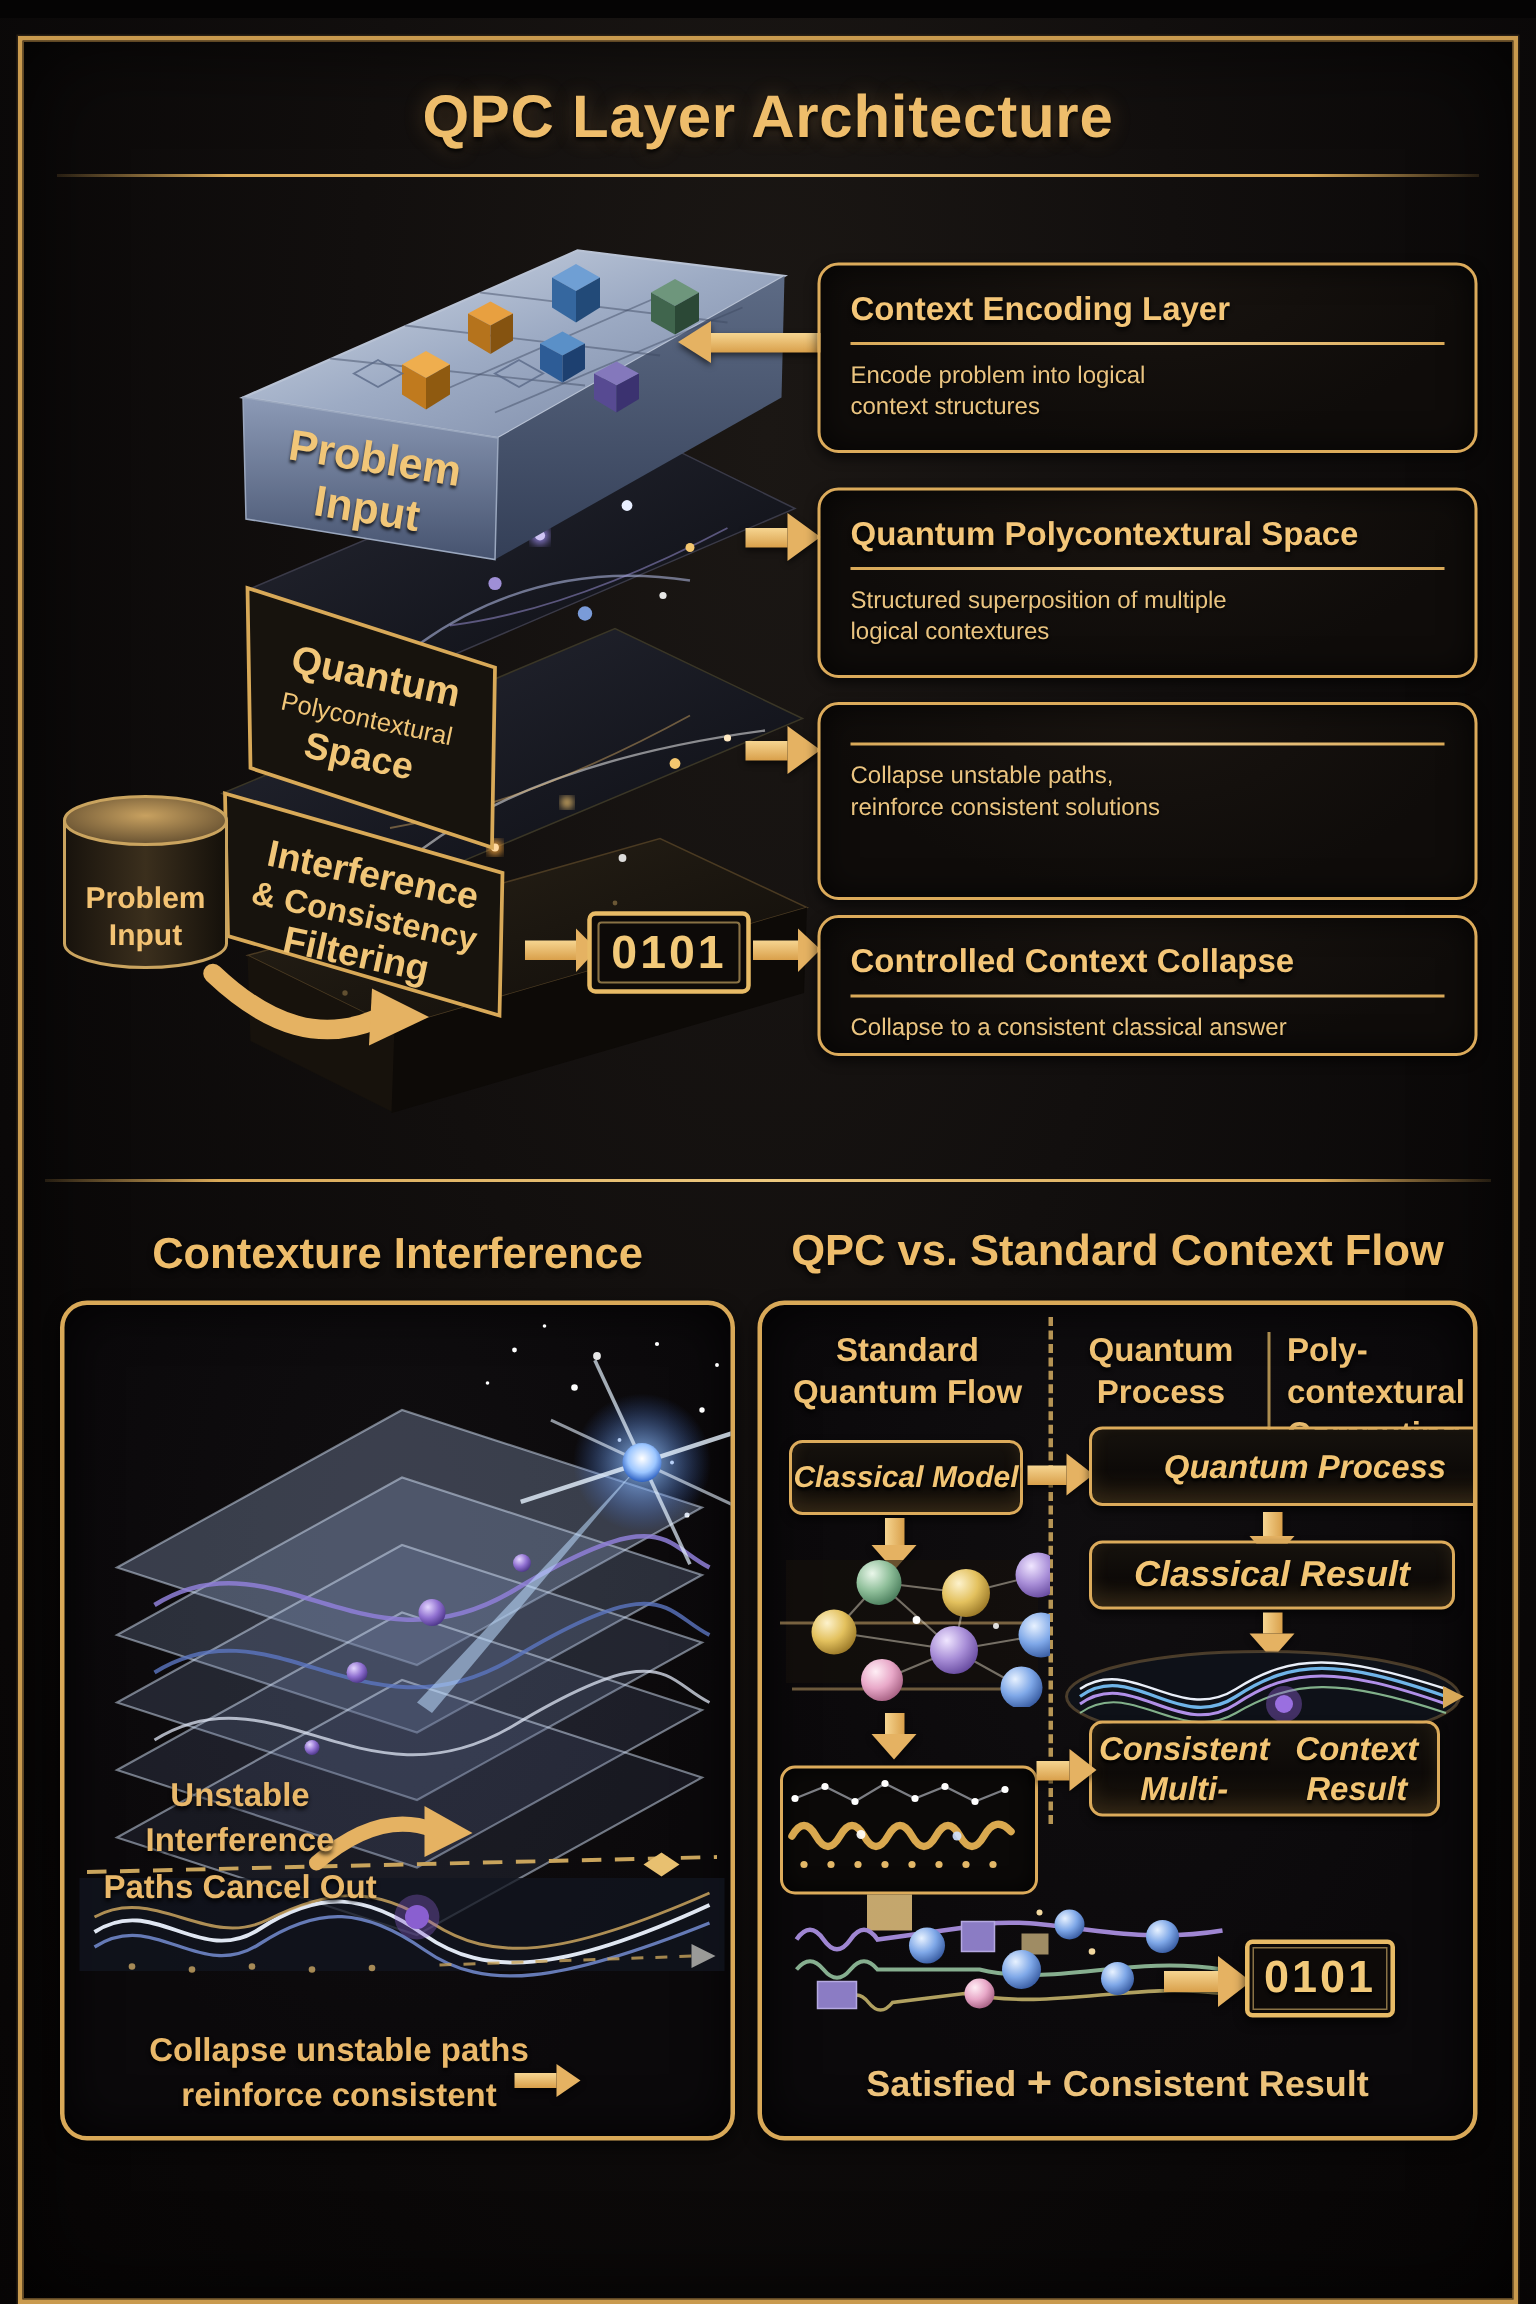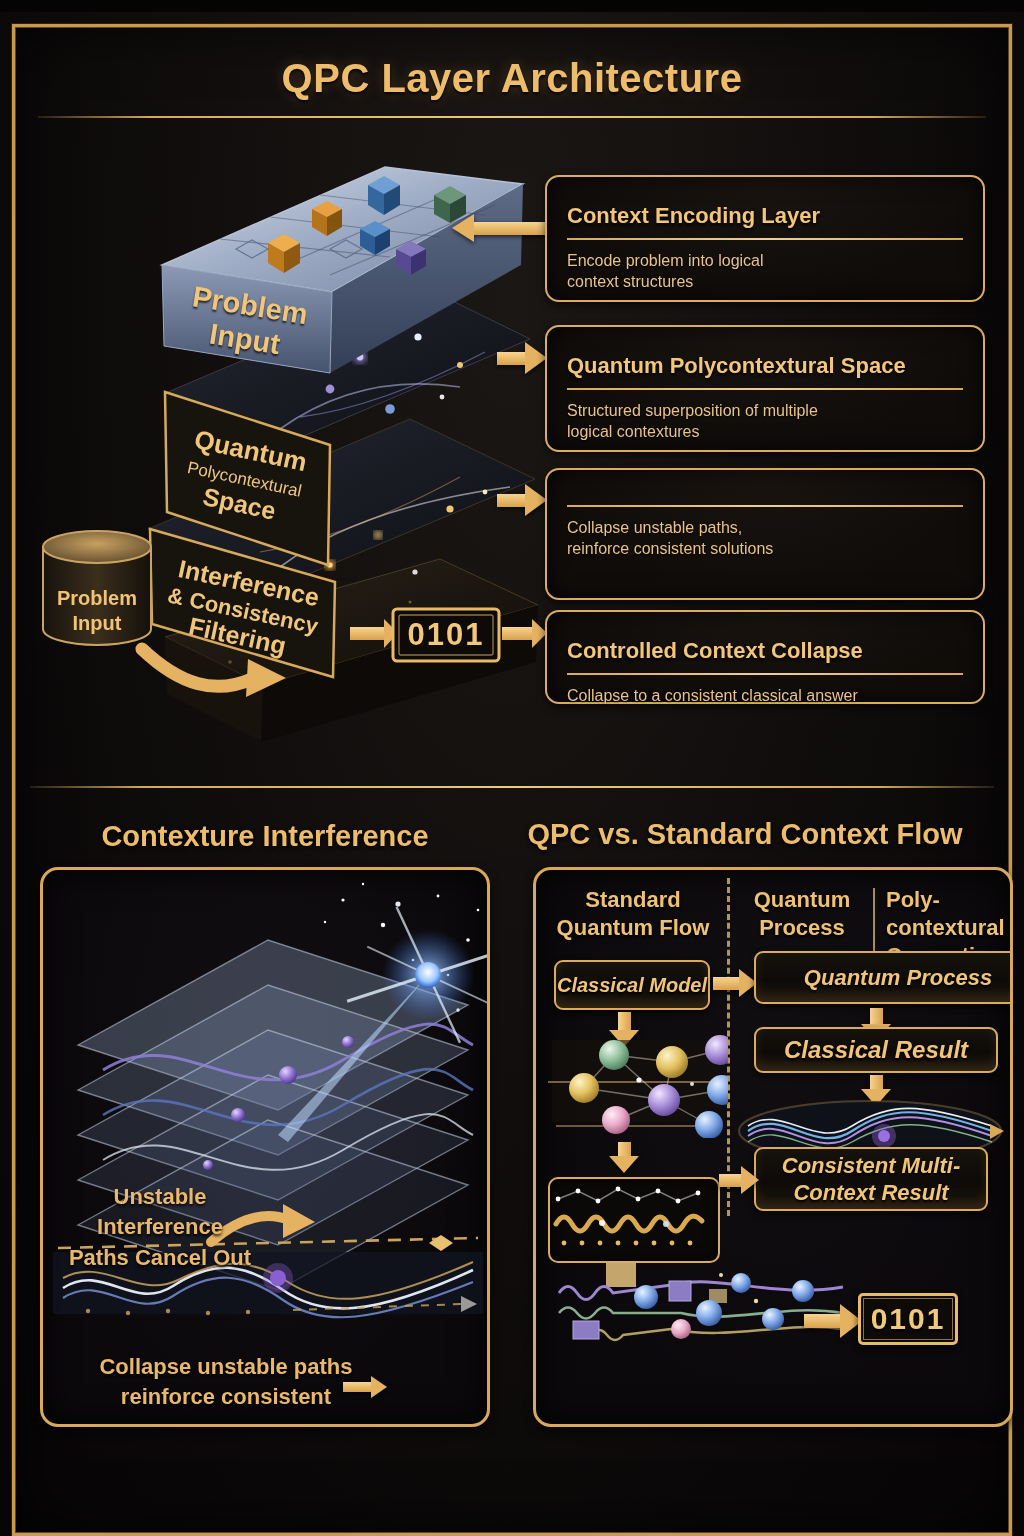--- a/index.html
+++ b/index.html
@@ -10,41 +10,41 @@
   .frame{position:absolute;left:12px;top:12px;right:12px;bottom:12px;
          border:3px solid #c99a4e;box-shadow:0 0 0 1px #2a2015, inset 0 0 0 1px #5f4724, inset 0 0 60px rgba(0,0,0,.75);}
   .title{position:absolute;left:0;top:44px;width:100%;text-align:center;
          font-size:40px;font-weight:700;color:#eebd6b;letter-spacing:.5px;
          text-shadow:0 2px 3px rgba(0,0,0,.9), 0 0 14px rgba(230,170,90,.25);}
   .rule{position:absolute;height:2px;background:linear-gradient(90deg,rgba(201,154,78,.15),#d9a958 12%,#edc87e 50%,#d9a958 88%,rgba(201,154,78,.15));}
   .rule-top{left:38px;right:38px;top:104px;}
   .rule-mid{left:30px;right:30px;top:774px;}
   
   .callout{position:absolute;left:545px;width:440px;box-sizing:border-box;
-           border:2.5px solid #dcab5b;border-radius:14px;padding:26px 20px 10px 20px;
+           border:2.5px solid #dcab5b;border-radius:14px;padding:16px 20px 10px 20px;
            background:radial-gradient(ellipse at 50% 0%, #191410 0%, #0f0c0a 70%);
            box-shadow:inset 0 0 22px rgba(0,0,0,.7), 0 3px 8px rgba(0,0,0,.6);}
   .callout-title{font-size:22px;font-weight:700;color:#f4c678;white-space:nowrap;
                  text-shadow:0 2px 3px rgba(0,0,0,.9);}
   .callout-hr{height:2px;margin:9px 0 10px 0;background:linear-gradient(90deg,#d9a958,#f0cf92,#d9a958);}
   .callout-body{font-size:16px;line-height:1.32;color:#eac480;text-shadow:0 1px 2px rgba(0,0,0,.8);}
   
   .conn{position:absolute;display:flex;align-items:center;filter:drop-shadow(0 2px 2px rgba(0,0,0,.6));}
   .conn .bar{height:13px;background:linear-gradient(180deg,#f6d591,#d9a04b);}
   .conn .head-right{width:0;height:0;border-top:16px solid transparent;border-bottom:16px solid transparent;border-left:22px solid #e5b262;}
   .conn .head-left{width:0;height:0;border-top:14px solid transparent;border-bottom:14px solid transparent;border-right:22px solid #e5b262;}
   
   .sec-heading{position:absolute;font-size:29px;font-weight:700;color:#eebd6b;text-align:center;
                text-shadow:0 2px 4px rgba(0,0,0,.9);}
   
   .panel{position:absolute;top:855px;height:560px;box-sizing:border-box;border:3px solid #d9a958;border-radius:18px;
          background:radial-gradient(ellipse at 50% 30%, #100e10 0%, #0b090b 70%);overflow:hidden;
          box-shadow:inset 0 0 34px rgba(0,0,0,.85), 0 4px 10px rgba(0,0,0,.6);}
   .panel-left{left:40px;width:450px;}
-  .panel-right{left:533px;width:480px;padding-left:30px;}
+  .panel-right{left:505px;width:480px;padding-left:30px;}
   .gold-label{color:#e9b86a;font-weight:700;text-shadow:0 2px 3px rgba(0,0,0,.95);}
   
   .fbox{position:absolute;box-sizing:border-box;border:2.5px solid #dcab5b;border-radius:9px;
         background:linear-gradient(180deg,#16120d 0%, #0d0a08 55%, #1c150c 100%);
         display:flex;align-items:center;justify-content:center;text-align:center;
         color:#f2c574;font-weight:700;text-shadow:0 2px 2px rgba(0,0,0,.9);
         box-shadow:inset 0 -6px 12px rgba(222,170,90,.12), 0 3px 6px rgba(0,0,0,.6);font-style:italic;}
   .dashline{position:absolute;border-left:3px dashed #c9a45c;opacity:.9;}
   .thinline{position:absolute;width:2px;background:#c9a45c;opacity:.85;}
   .colhead{position:absolute;font-size:22px;font-weight:700;color:#efc173;line-height:1.28;
@@ -424,21 +424,21 @@
       <ellipse cx="136" cy="33" rx="131" ry="30" fill="#0e1118" stroke="rgba(190,150,90,.35)" stroke-width="2"></ellipse>
       <path d="M14,33 C48,8 80,58 118,33 S 186,8 258,33" stroke="#6fb4e8" stroke-width="2.2" fill="none"></path>
       <path d="M14,38 C48,13 80,63 118,38 S 186,13 258,38" stroke="#b08fe8" stroke-width="2" fill="none"></path>
       <path d="M14,28 C48,5 80,52 118,28 S 186,5 258,28" stroke="#e8eef8" stroke-width="1.6" fill="none"></path>
       <path d="M14,44 C48,20 80,66 118,44 S 186,20 258,44" stroke="#9fd8a8" stroke-width="1.4" fill="none" opacity=".8"></path>
       <circle cx="150" cy="38" r="12" fill="rgba(145,95,215,.4)"></circle>
         <circle cx="150" cy="38" r="6" fill="#9a6fe0"></circle>
       <polygon points="256,26 270,33 256,41" fill="#d9a958"></polygon>
     </svg>
 
-    <div class="fbox" style="left:218px;top:277px;width:234px;height:64px;font-size:22px;line-height:1.25;flex-direction:column;">
+    <div class="fbox" style="left:218px;top:277px;width:234px;height:64px;font-size:22px;line-height:1.25;flex-direction:row;">
       <span>Consistent Multi-</span>
       <span>Context Result</span>
     </div>
 
     <div class="arrow-down" style="left:73px;top:142px;">
       <div class="vbar" style="height:18px;"></div>
         <div class="vhead"></div>
     </div>
     <svg style="position:absolute;left:8px;top:150px;" width="184" height="118" viewBox="0 0 184 118">
       <defs>
@@ -549,14 +549,17 @@
         <circle cx="170" cy="20" r="2" fill="#f3d9a0"></circle>
     </svg>
     <div class="conn" style="left:268px;top:434px;">
       <div class="bar" style="width:36px;height:14px;"></div>
       <div class="head-right" style="border-top-width:17px;border-bottom-width:17px;border-left-width:22px;"></div>
     </div>
     <div class="chipbox" style="left:322px;top:423px;width:100px;height:52px;">
       <span>0101</span>
     </div>
 
+    <div class="caption" style="left:0;top:502px;width:100%;font-size:24px;">
+      <span>Satisfied</span><span class="plus">+</span><span>Consistent Result</span>
+    </div>
   </div>
 </div>
 
 </body></html>

